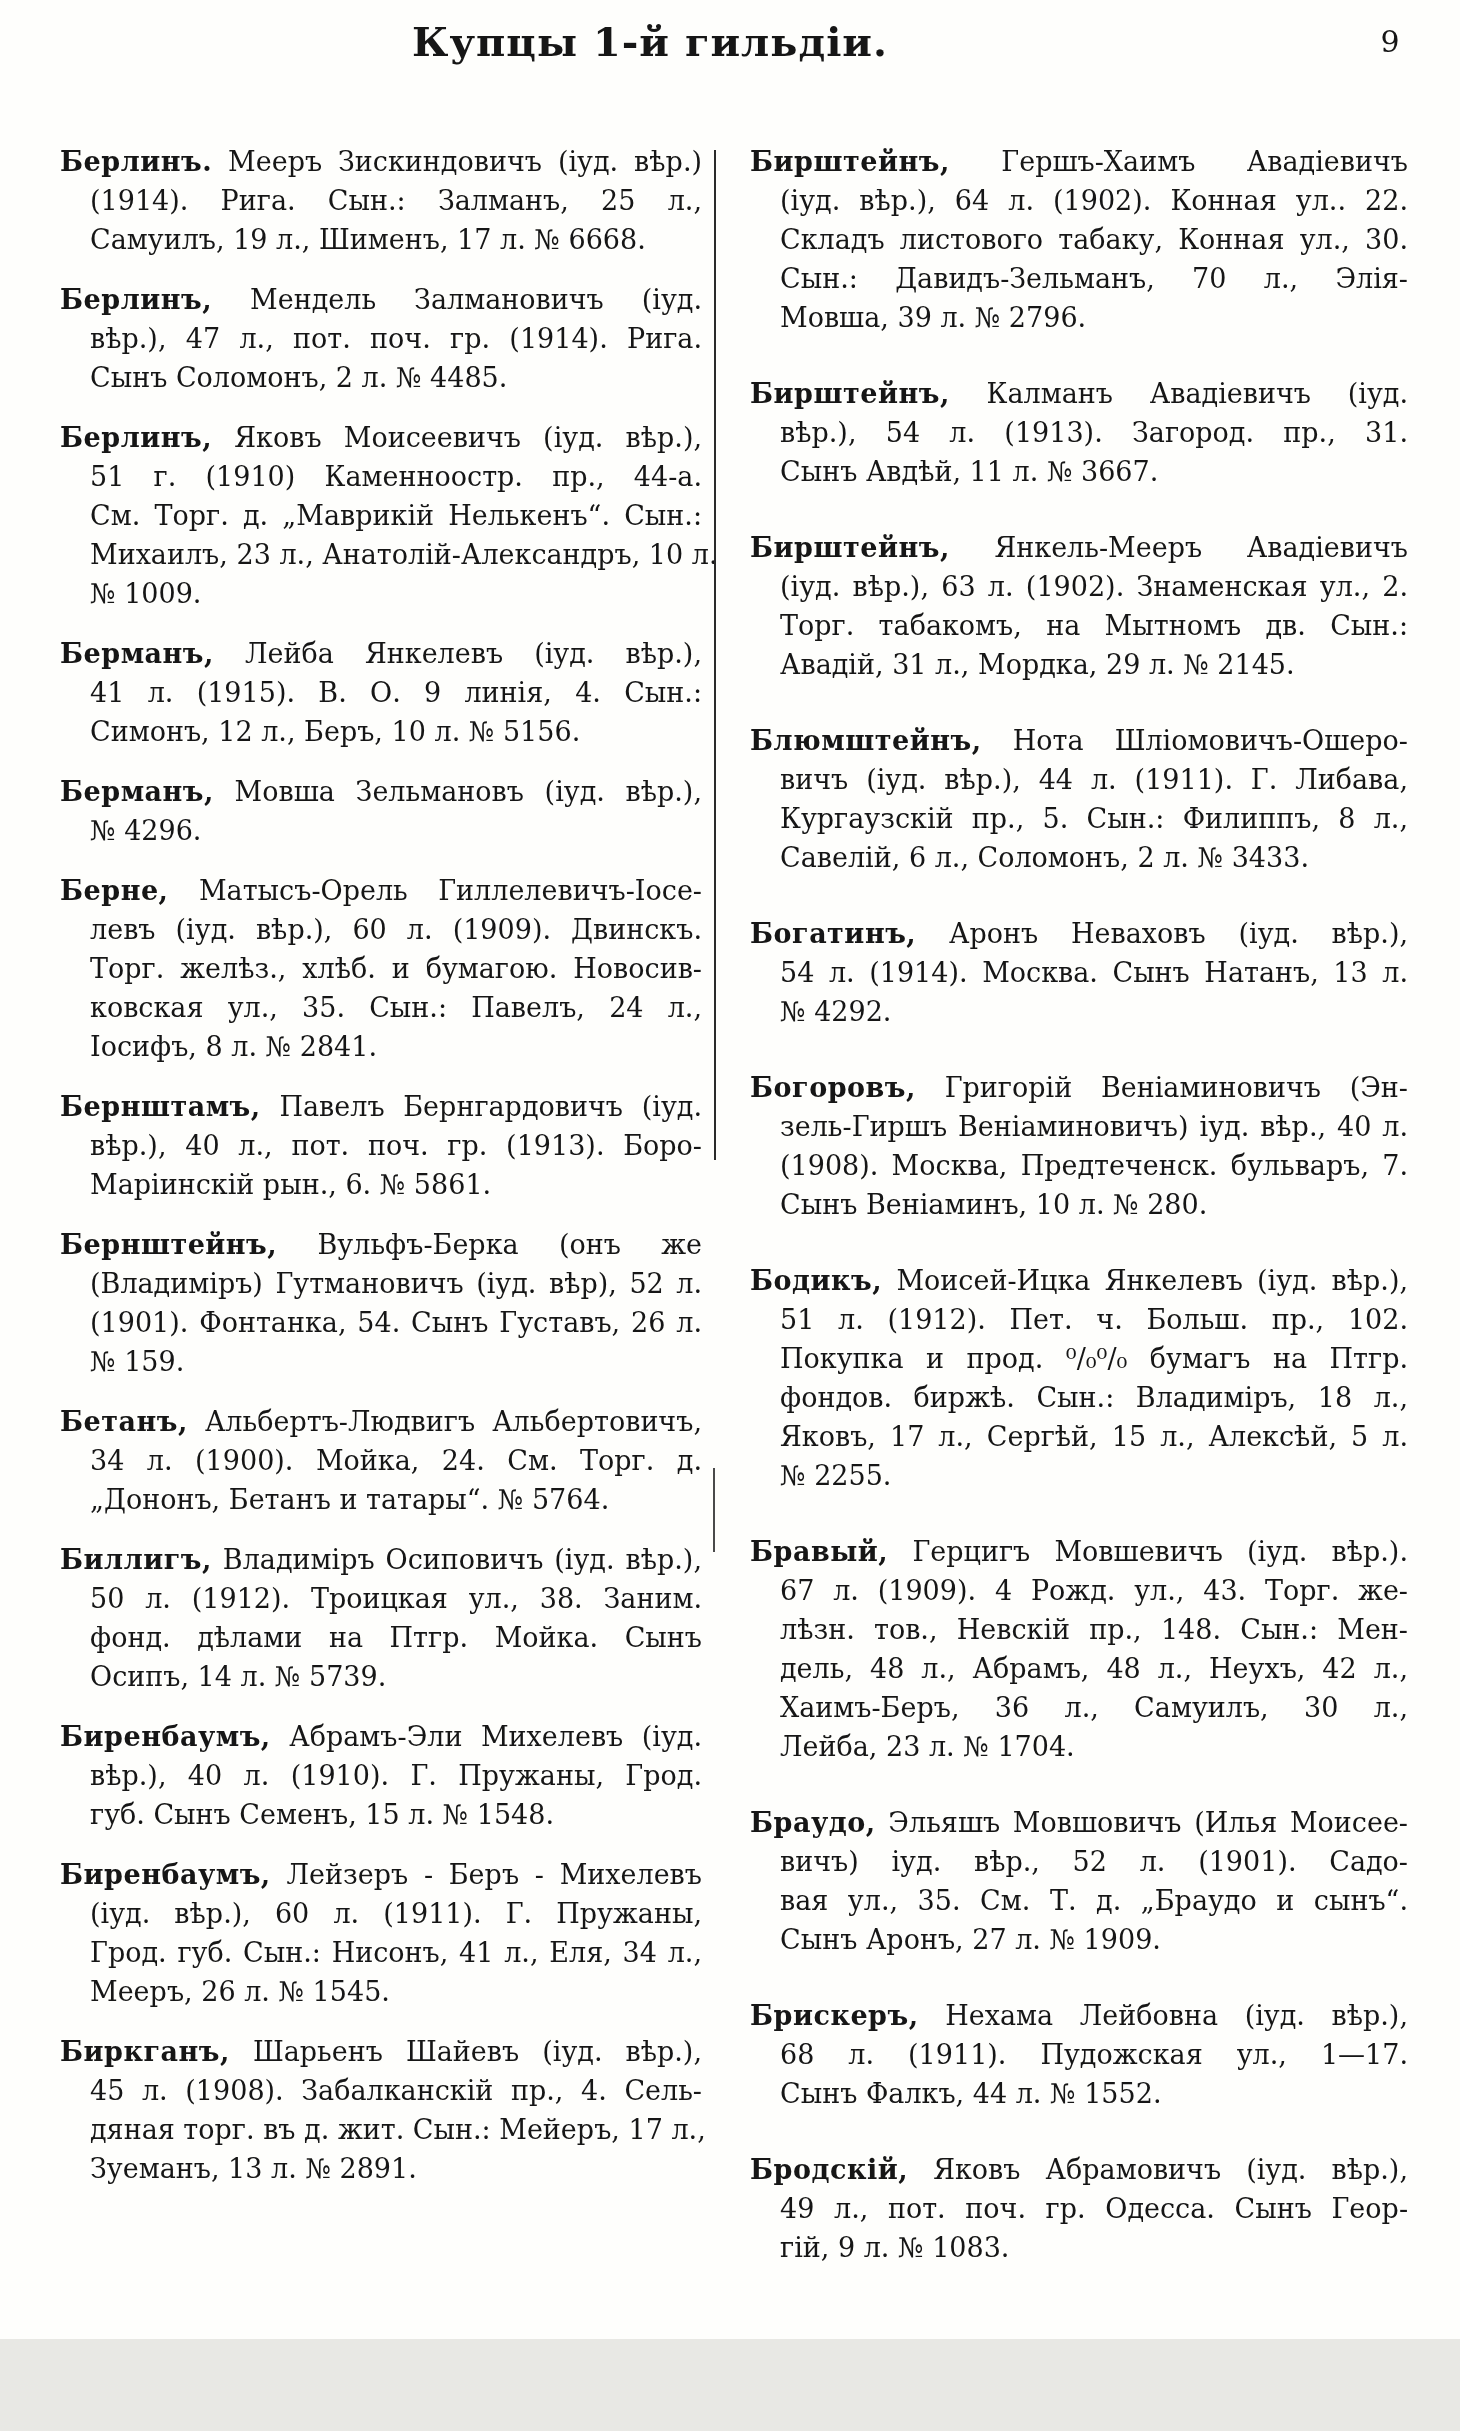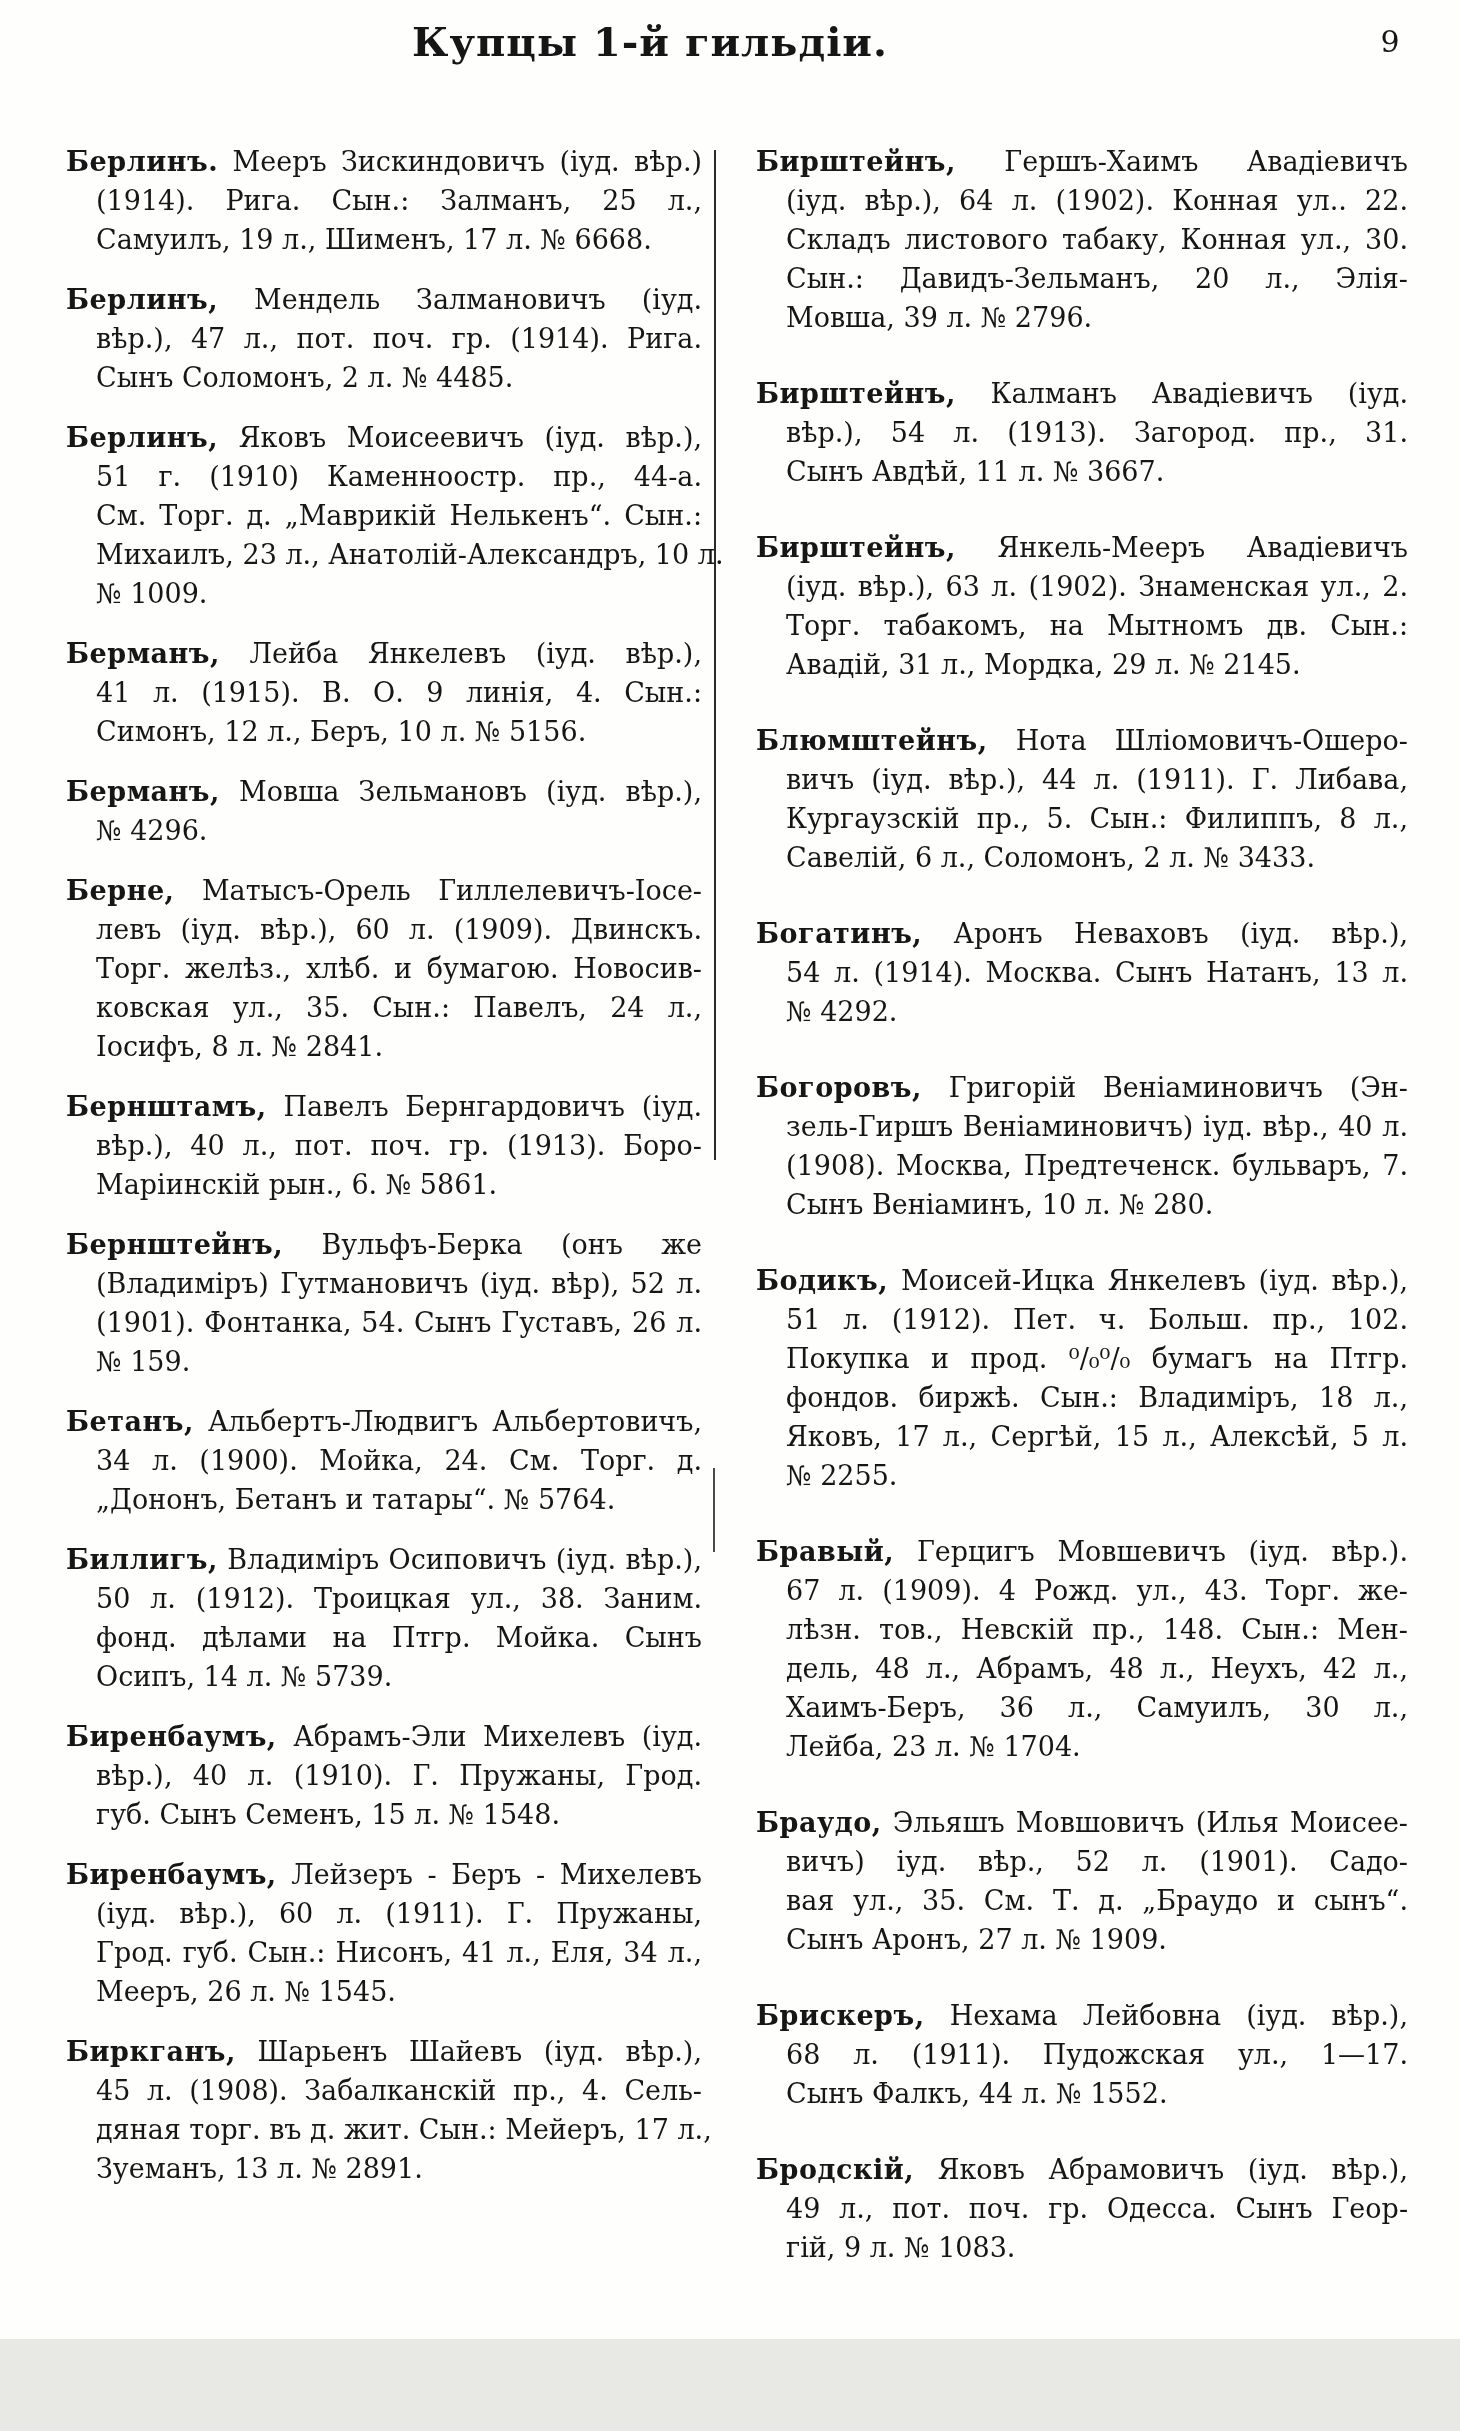--- a/index.html
+++ b/index.html
@@ -32,21 +32,21 @@
     font-size: 30px;
   }
   .col {
     position: absolute;
     top: 142px;
     font-size: 27px;
     line-height: 39px;
   }
   .col-left  { left: 60px;  width: 642px; }
   .col-right { left: 750px; width: 658px; }
-  .entry { margin: 0 0 21px 6px; }
+  .entry { margin: 0 0 21px 0; }
   .col-right .entry { margin-bottom: 37px; }
   .entry .line {
     text-align: justify;
     text-align-last: justify;
     padding-left: 30px;
     white-space: nowrap;
   }
   .entry .line.first { padding-left: 0; }
   .entry .line.last  { text-align-last: left; }
   .entry b { font-weight: 700; letter-spacing: 0.5px; }
@@ -144,21 +144,21 @@
         <div class="line">45 л. (1908). Забалканскій пр., 4. Сель-</div>
         <div class="line">дяная торг. въ д. жит. Сын.: Мейеръ, 17 л.,</div>
         <div class="line last">Зуеманъ, 13 л. № 2891.</div>
       </div>
     </div>
   <div class="col col-right">
       <div class="entry">
         <div class="line first"><b>Бирштейнъ,</b> Гершъ-Хаимъ Авадіевичъ</div>
         <div class="line">(іуд. вѣр.), 64 л. (1902). Конная ул.. 22.</div>
         <div class="line">Складъ листового табаку, Конная ул., 30.</div>
-        <div class="line">Сын.: Давидъ-Зельманъ, 20 л., Элія-</div>
+        <div class="line">Сын.: Давидъ-Зельманъ, 70 л., Элія-</div>
         <div class="line last">Мовша, 39 л. № 2796.</div>
       </div>
       <div class="entry">
         <div class="line first"><b>Бирштейнъ,</b> Калманъ Авадіевичъ (іуд.</div>
         <div class="line">вѣр.), 54 л. (1913). Загород. пр., 31.</div>
         <div class="line last">Сынъ Авдѣй, 11 л. № 3667.</div>
       </div>
       <div class="entry">
         <div class="line first"><b>Бирштейнъ,</b> Янкель-Мееръ Авадіевичъ</div>
         <div class="line">(іуд. вѣр.), 63 л. (1902). Знаменская ул., 2.</div>

